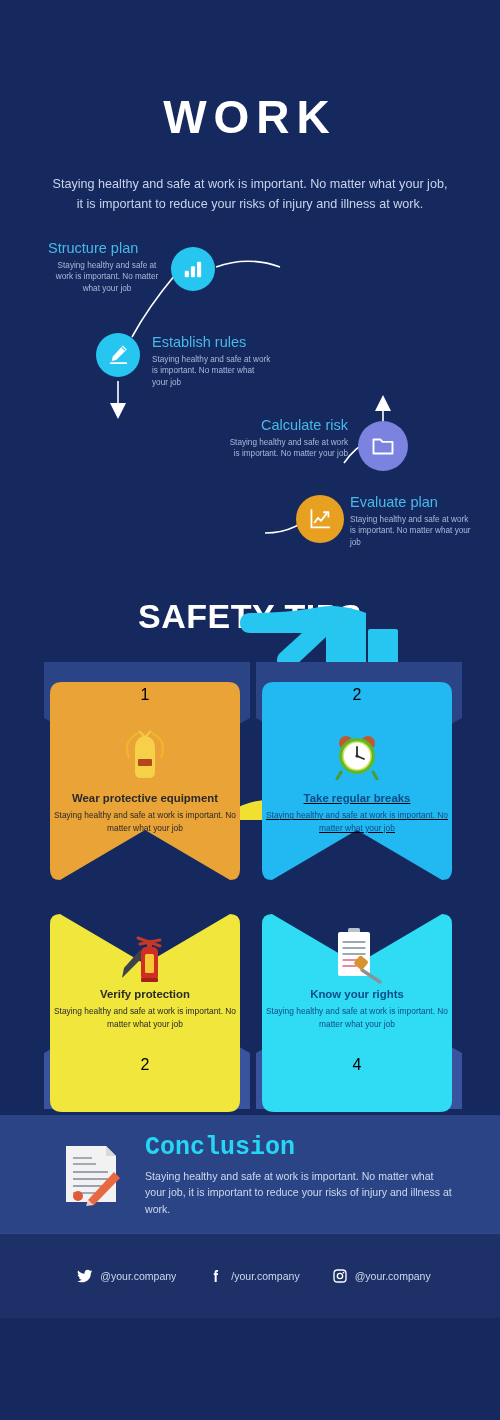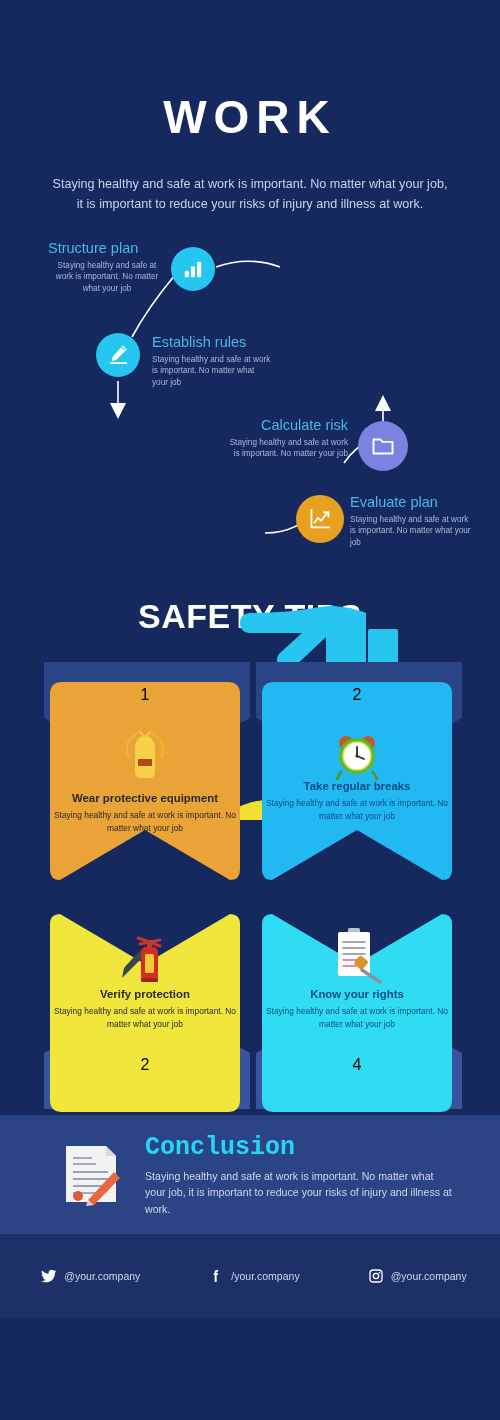--- a/index.html
+++ b/index.html
@@ -66,21 +66,21 @@
   }
   .conc-icon{ position:absolute; left:62px; top:27px; }
   .conc-body{ position:absolute; left:145px; top:20px; width:310px; }
   .conc-title{ color:#25d7f4; font-size:25px; font-weight:700; line-height:1.05;font-family:Liberation Mono, monospace; }
   .conc-text{ color:#cdd8ee; font-size:10.6px; line-height:1.55; margin-top:7px; }
 
   
   .footer{
     position:relative; width:500px; height:85px; background:#1d3168;
     border-top:1px solid #33488a;
-    display:flex; align-items:center; justify-content:center; gap:68px;padding-left:8px;
+    display:flex; align-items:center; justify-content:center; gap:32px;padding-left:8px;
   }
   .social{ display:flex; align-items:center; gap:7px; }
   .social .lbl{ color:#cdd8ee; font-size:10.5px; }
 </style>
 </head>
 <body>
 
 <div class="header">
   <div class="title-main">WORK</div>
   <div class="header-desc">Staying healthy and safe at work is important. No matter what your job, it is important to reduce your risks of injury and illness at work.</div>
@@ -214,21 +214,21 @@
         <path d="M8,42 L4,49" stroke="#4a9c2e" stroke-width="3" stroke-linecap="round"></path>
         <path d="M40,42 L44,49" stroke="#4a9c2e" stroke-width="3" stroke-linecap="round"></path>
         <circle cx="24" cy="26" r="18" fill="#5cb82e"></circle>
         <circle cx="24" cy="26" r="14" fill="#ffffff"></circle>
         <circle cx="24" cy="26" r="14" fill="none" stroke="#d8e25a" stroke-width="1.6"></circle>
         <path d="M24,26 L24,17" stroke="#2a2a2a" stroke-width="1.8" stroke-linecap="round"></path>
         <path d="M24,26 L31,29" stroke="#2a2a2a" stroke-width="1.8" stroke-linecap="round"></path>
         <circle cx="24" cy="26" r="1.6" fill="#2a2a2a"></circle>
       </svg>
     </div>
-    <div class="content" style="top:100px;">
+    <div class="content" style="top:112px;text-decoration:underline;">
       <div class="ctitle">Take regular breaks</div>
       <div class="cdesc">Staying healthy and safe at work is important. No matter what your job</div>
     </div>
   </div>
   <div class="num" style="position:absolute;left:254px;top:28px;width:206px;text-align:center;">2</div>
 
   <div class="card dark-txt" style="left:42px;top:252px;">
     <svg class="shape" viewBox="0 0 206 205" preserveAspectRatio="none">
       <path d="M8,190 Q8,202 20,202 H186 Q198,202 198,190 V14 Q198,4 188,4 L103,54 L18,4 Q8,4 8,14 Z" fill="#f0e63c"></path>
     </svg>

